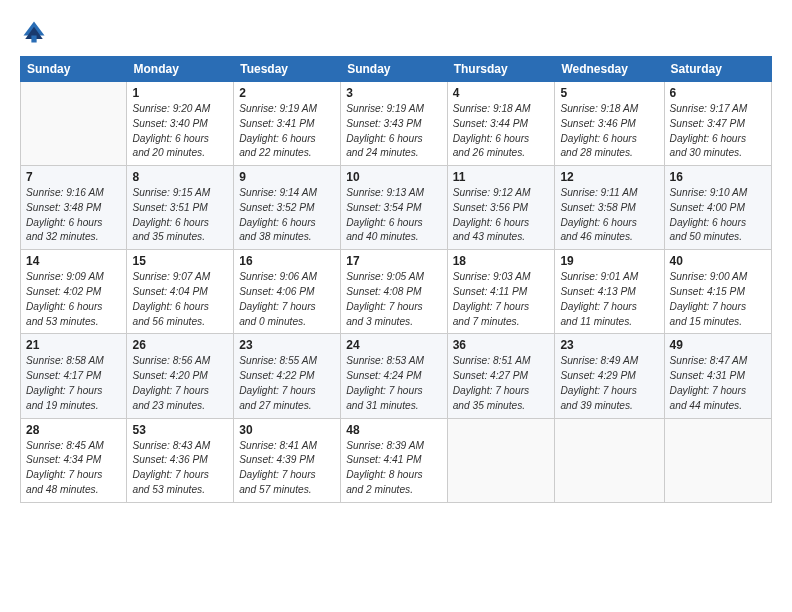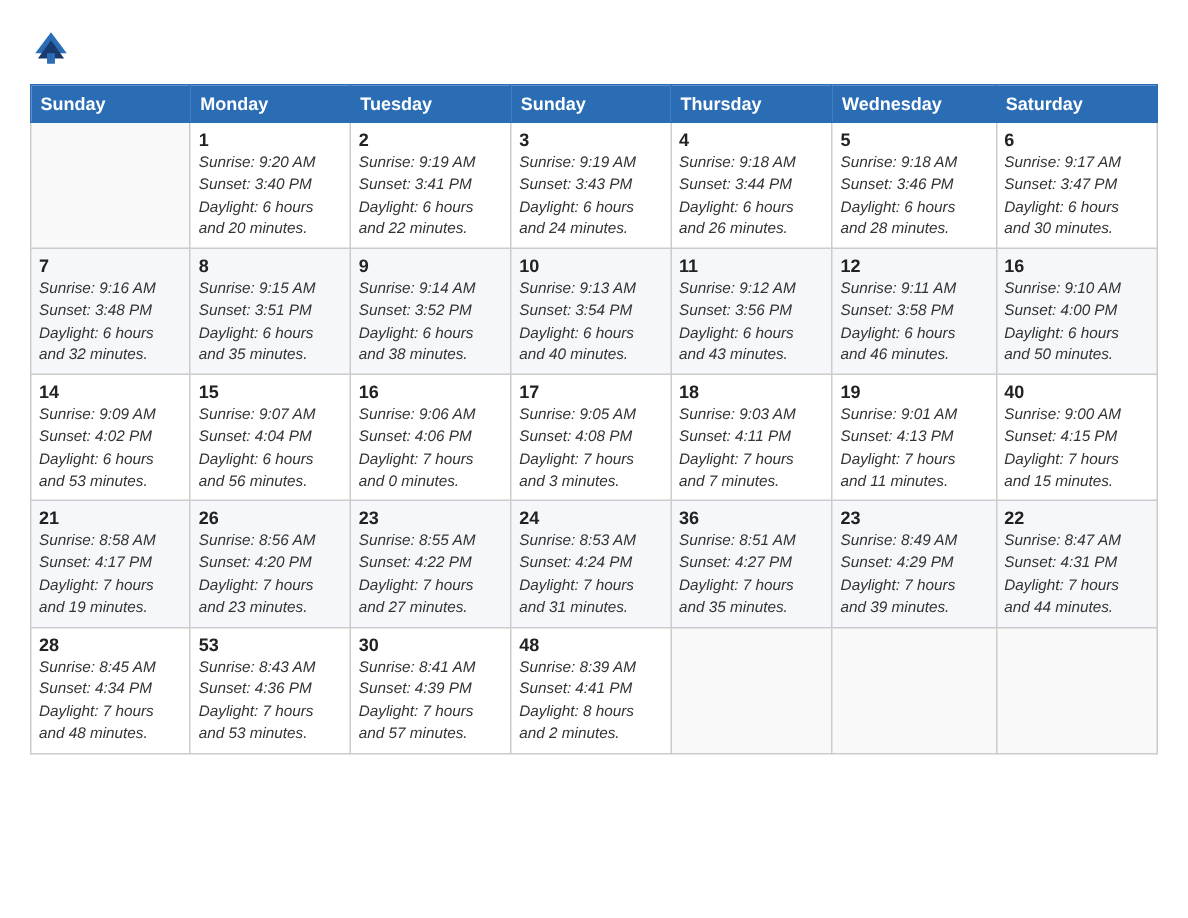--- a/index.html
+++ b/index.html
@@ -245,21 +245,21 @@
           </td>
           <td>
             <span class="day-num">36</span>
             <div class="day-detail">Sunrise: 8:51 AM<br>Sunset: 4:27 PM<br>Daylight: 7 hours<br>and 35 minutes.</div>
           </td>
           <td>
             <span class="day-num">23</span>
             <div class="day-detail">Sunrise: 8:49 AM<br>Sunset: 4:29 PM<br>Daylight: 7 hours<br>and 39 minutes.</div>
           </td>
           <td>
-            <span class="day-num">22</span>
+            <span class="day-num">49</span>
             <div class="day-detail">Sunrise: 8:47 AM<br>Sunset: 4:31 PM<br>Daylight: 7 hours<br>and 44 minutes.</div>
           </td>
         </tr>
         <tr>
           <td>
             <span class="day-num">28</span>
             <div class="day-detail">Sunrise: 8:45 AM<br>Sunset: 4:34 PM<br>Daylight: 7 hours<br>and 48 minutes.</div>
           </td>
           <td>
             <span class="day-num">53</span>

